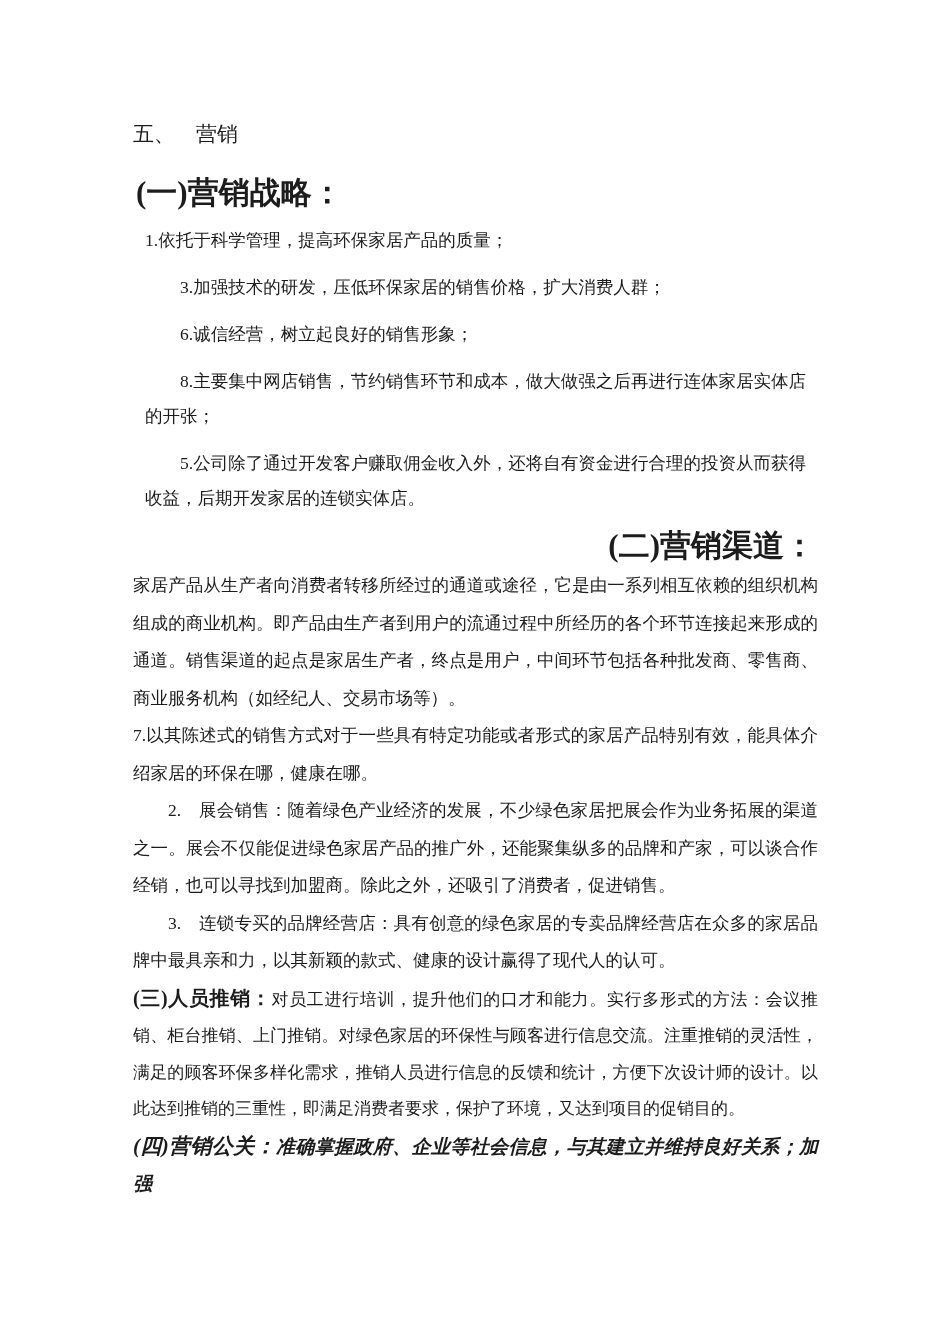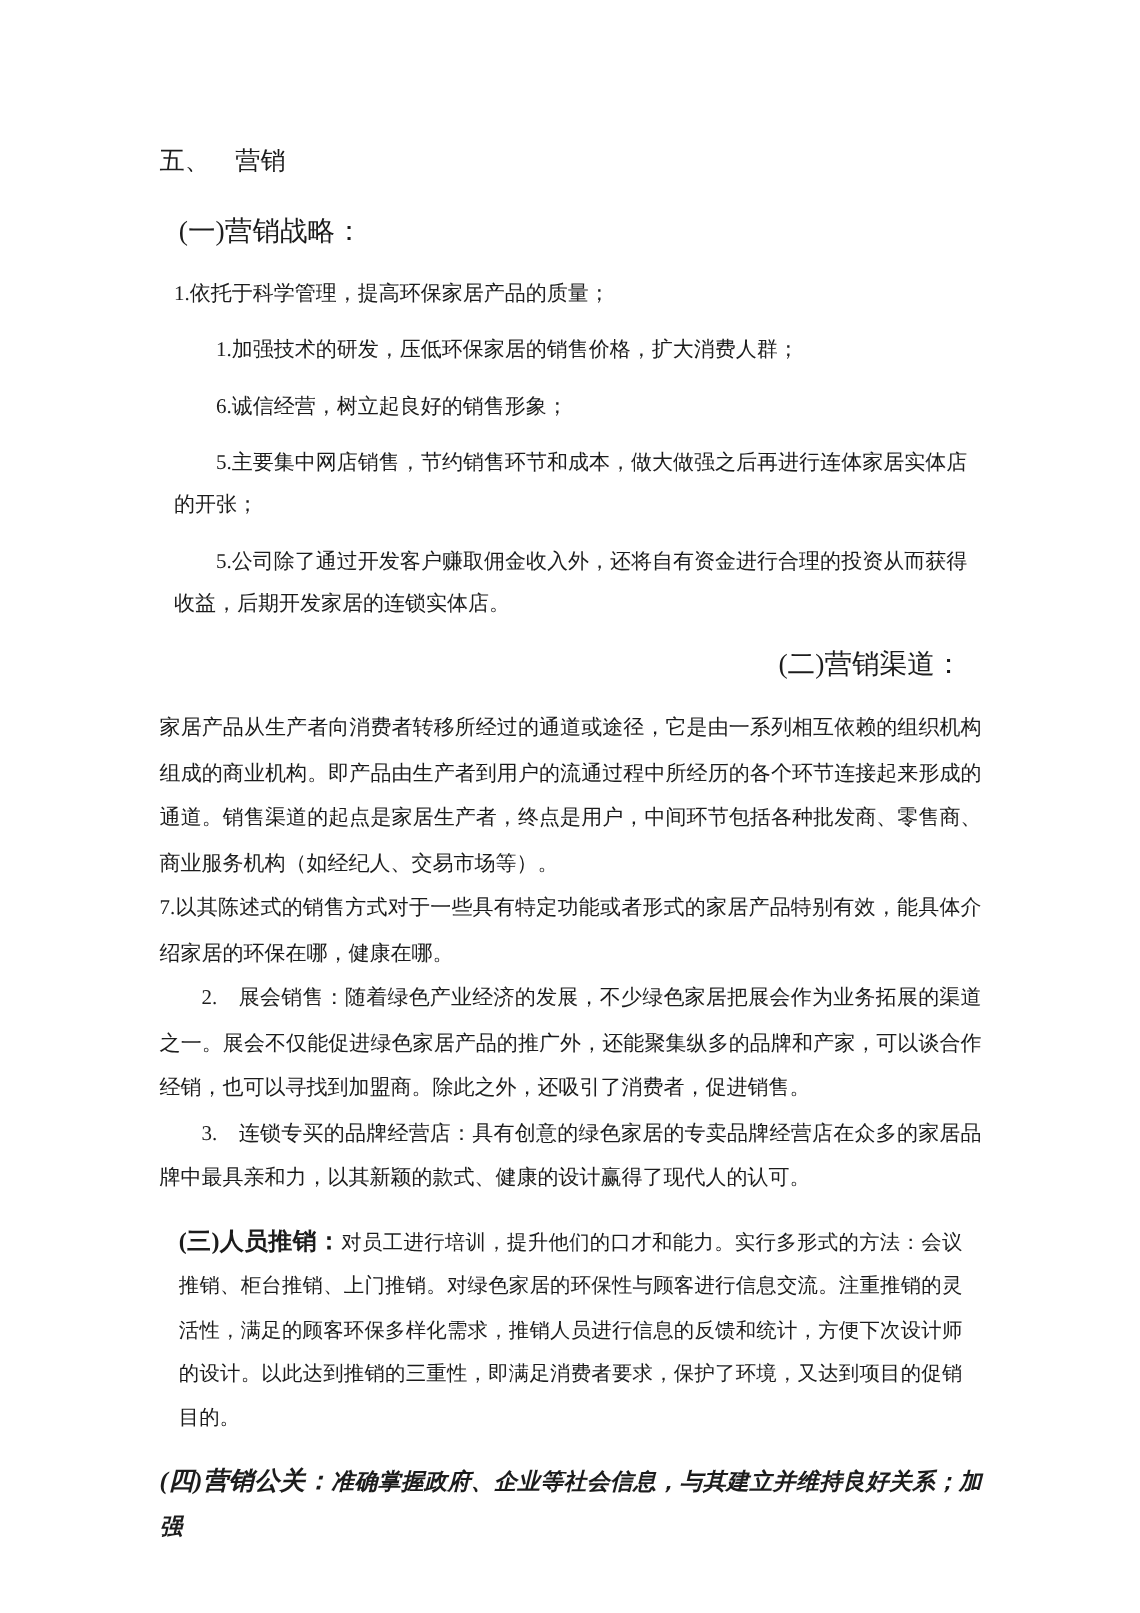--- a/index.html
+++ b/index.html
@@ -28,24 +28,24 @@
     margin: 0 0 26px 0;
     white-space: pre;
   }
   .intro-para {
     font-size: 19px;
     line-height: 38px;
     text-align: justify;
     margin: 0;
   }
   .section-heading {
-    font-size: 23px;
+    font-size: 31px;
     line-height: 36px;
-    font-weight: normal;
-    margin: 16px;
+    font-weight: bold;
+    margin: 3px;
   }
   .section-heading.indent2 {
     text-indent: 2em;
     text-align: right;
   }
   .strategy-item {
     font-size: 17.5px;
     line-height: 35px;
     text-align: justify;
     margin: 12px;
@@ -65,21 +65,21 @@
     text-align: justify;
     margin: 0;
   }
   .channels-item.indent2 {
     text-indent: 2em;
   }
   .selling-para {
     font-size: 17px;
     line-height: 36.5px;
     text-align: justify;
-    margin: 16px;
+    margin: 0;
   }
   .selling-lead {
     font-size: 20px;
     font-weight: bold;
   }
   .pr-para {
     font-size: 19px;
     line-height: 37px;
     text-align: justify;
     font-weight: bold;
@@ -94,23 +94,23 @@
 <body>
 
 <div class="page">
 
   <h1 class="doc-title">五、　营销</h1>
 
 
   <div>
     <h2 class="section-heading">(一)营销战略：</h2>
     <p class="strategy-item">1.依托于科学管理，提高环保家居产品的质量；</p>
-    <p class="strategy-item indent2">1.加强技术的研发，压低环保家居的销售价格，扩大消费人群；</p>
+    <p class="strategy-item indent2">3.加强技术的研发，压低环保家居的销售价格，扩大消费人群；</p>
     <p class="strategy-item indent2">6.诚信经营，树立起良好的销售形象；</p>
-    <p class="strategy-item indent2">5.主要集中网店销售，节约销售环节和成本，做大做强之后再进行连体家居实体店的开张；</p>
+    <p class="strategy-item indent2">8.主要集中网店销售，节约销售环节和成本，做大做强之后再进行连体家居实体店的开张；</p>
     <p class="strategy-item indent2">5.公司除了通过开发客户赚取佣金收入外，还将自有资金进行合理的投资从而获得收益，后期开发家居的连锁实体店。</p>
   </div>
 
   <div>
     <h2 class="section-heading indent2">(二)营销渠道：</h2>
     <p class="channels-body">家居产品从生产者向消费者转移所经过的通道或途径，它是由一系列相互依赖的组织机构组成的商业机构。即产品由生产者到用户的流通过程中所经历的各个环节连接起来形成的通道。销售渠道的起点是家居生产者，终点是用户，中间环节包括各种批发商、零售商、商业服务机构（如经纪人、交易市场等）。</p>
     <p class="channels-item">7.以其陈述式的销售方式对于一些具有特定功能或者形式的家居产品特别有效，能具体介绍家居的环保在哪，健康在哪。</p>
     <p class="channels-item indent2">2.　展会销售：随着绿色产业经济的发展，不少绿色家居把展会作为业务拓展的渠道之一。展会不仅能促进绿色家居产品的推广外，还能聚集纵多的品牌和产家，可以谈合作经销，也可以寻找到加盟商。除此之外，还吸引了消费者，促进销售。</p>
     <p class="channels-item indent2">3.　连锁专买的品牌经营店：具有创意的绿色家居的专卖品牌经营店在众多的家居品牌中最具亲和力，以其新颖的款式、健康的设计赢得了现代人的认可。</p>
   </div>

